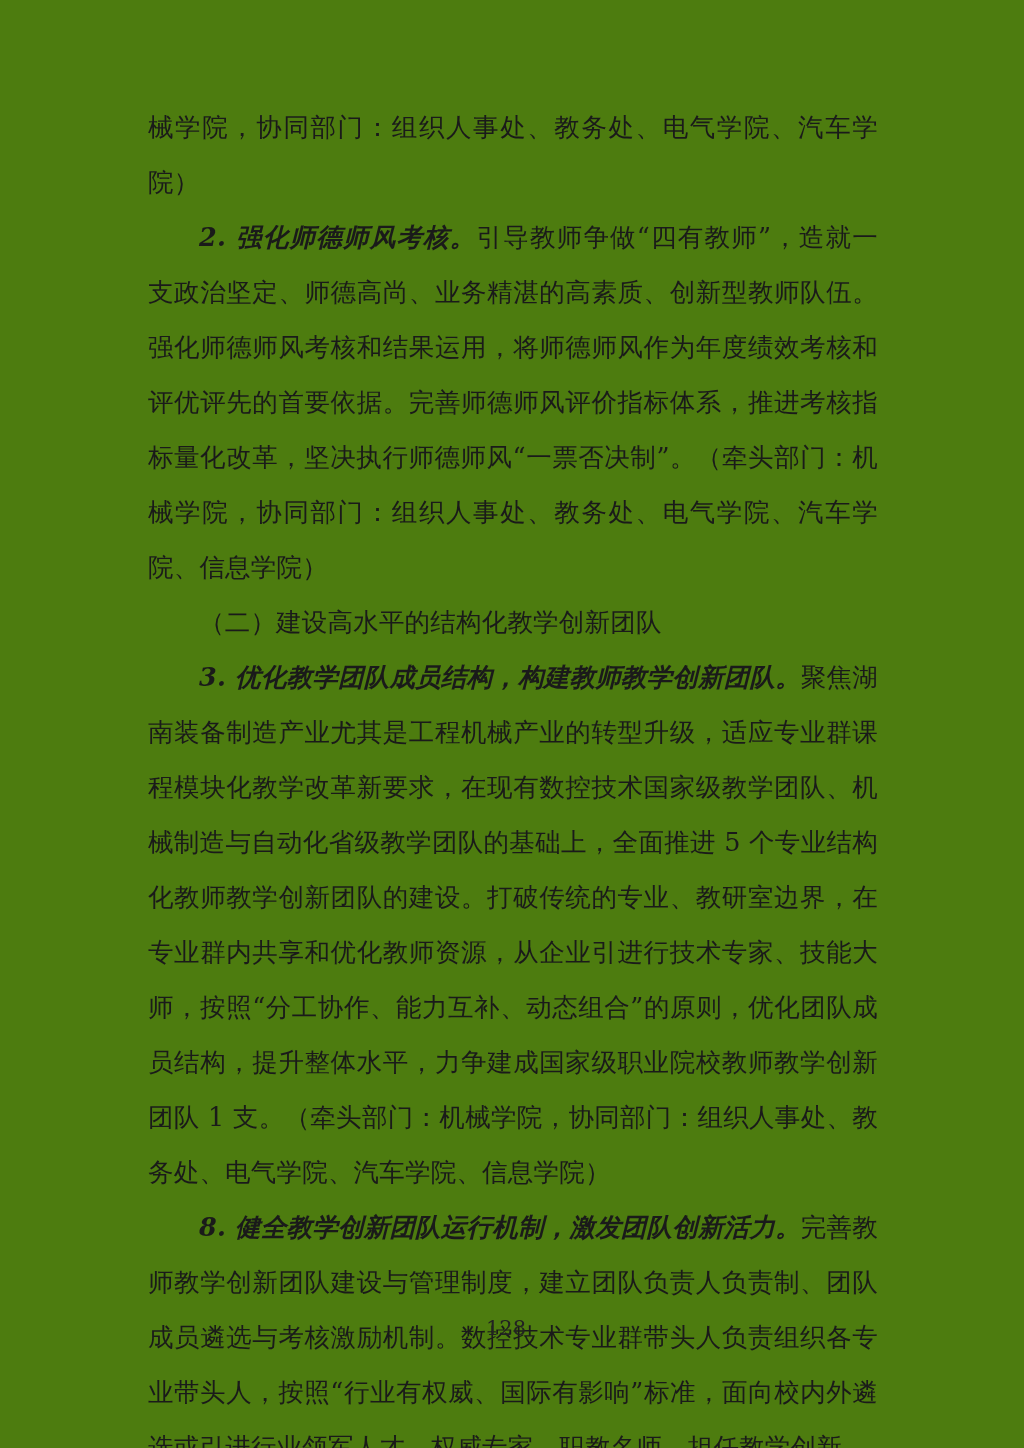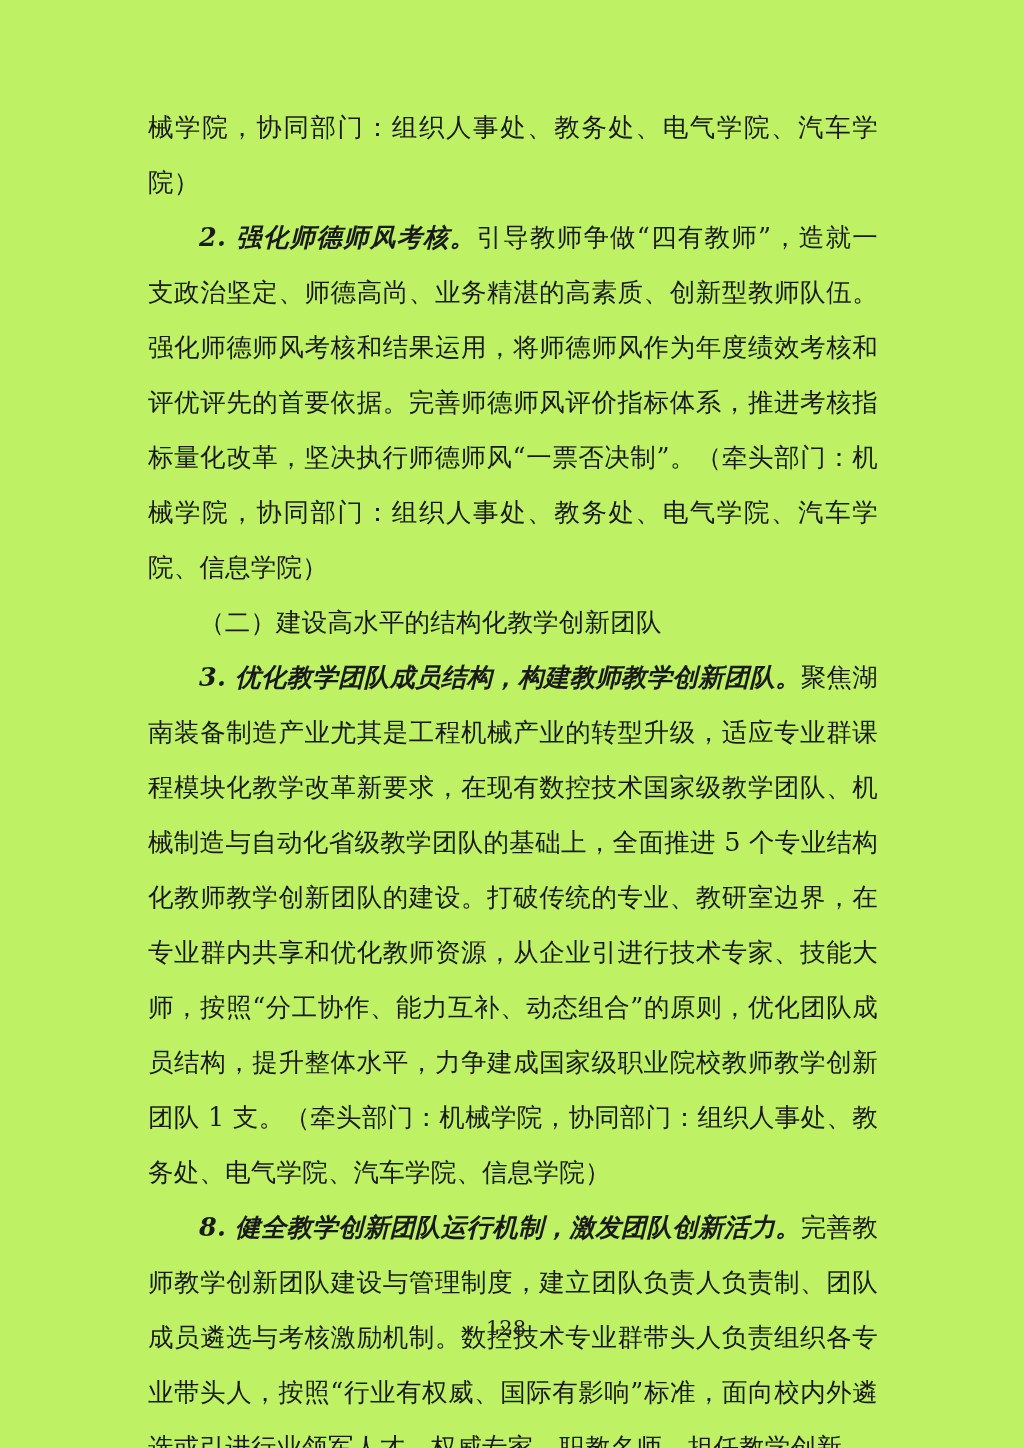--- a/index.html
+++ b/index.html
@@ -4,21 +4,21 @@
 <style>
   html, body {
     margin: 0;
     padding: 0;
     background: #ffffff;
   }
   .page {
     position: relative;
     width: 1024px;
     height: 1448px;
-    background: #bef264;
+    background: #4d7c0f;
     box-sizing: border-box;
     overflow: hidden;
     font-family: "DejaVu Serif", serif;
   }
   .content {
     position: absolute;
     left: 148px;
     top: 100px;
     width: 730px;
   }

